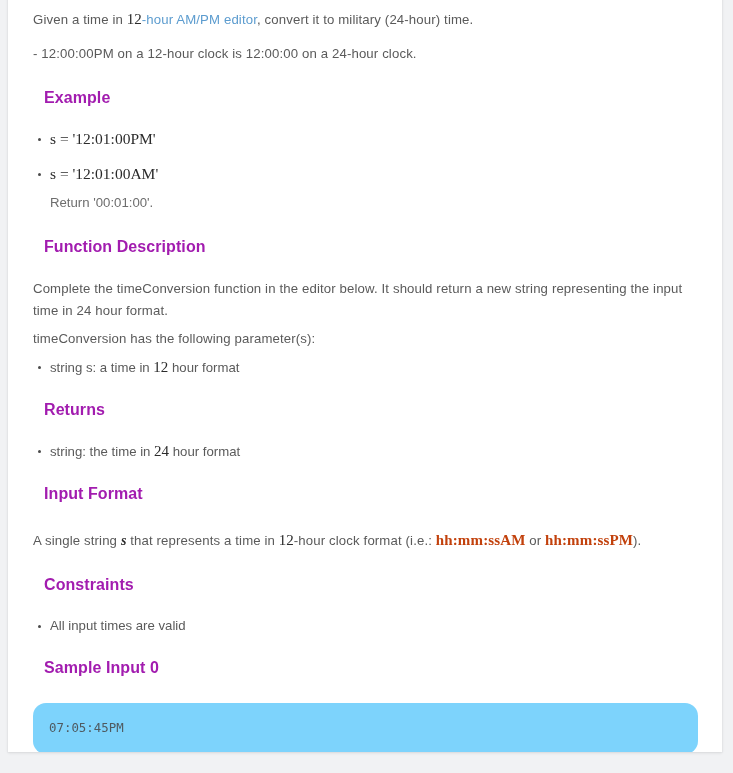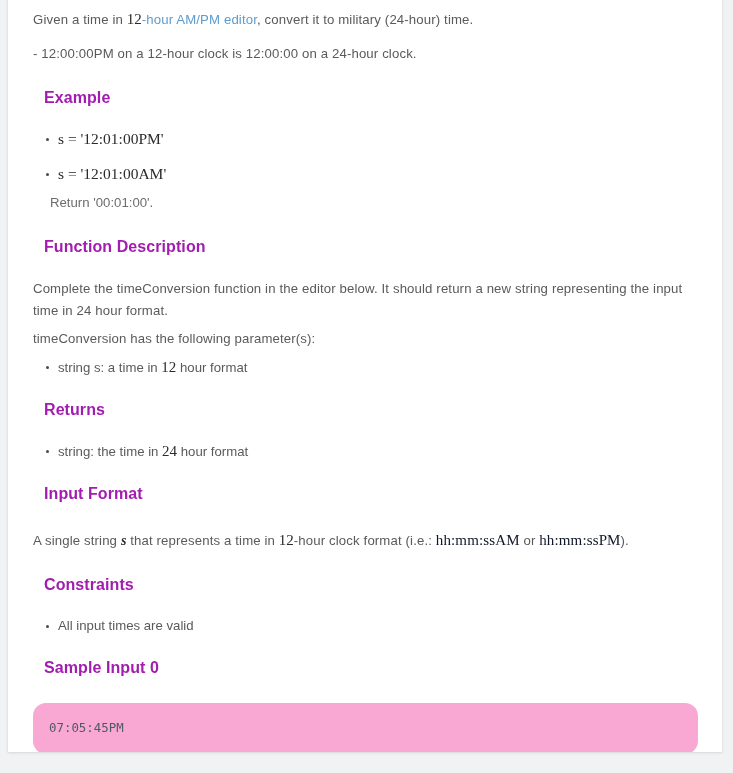--- a/index.html
+++ b/index.html
@@ -63,22 +63,22 @@
   }
   .math-i {
     font-family: "Liberation Serif", "DejaVu Serif", serif;
     font-style: italic;
     font-weight: bold;
     color: #2b2b2b;
     font-size: 14px;
   }
   .math-b {
     font-family: "Liberation Serif", "DejaVu Serif", serif;
-    font-weight: normal;
-    color: #0f172a;
+    font-weight: bold;
+    color: #c2410c;
     font-size: 15px;
   }
 
   h3.section-head {
     margin: 11px;
     padding: 0;
     font-size: 16px;
     font-weight: bold;
     color: #a21caf;
     line-height: 20px;
@@ -90,21 +90,20 @@
     margin: 0;
     padding: 0 0 0 17px;
     list-style: none;
   }
   ul.blist > li {
     position: relative;
     font-size: 13.2px;
     line-height: 22px;
     color: #5a5a5a;
     padding-left: 0;
-    margin-left: 8px;
   }
   ul.blist > li::before {
     content: "";
     position: absolute;
     left: -12px;
     top: 10px;
     width: 3px;
     height: 3px;
     background: #4a4a4a;
     border-radius: 50%;
@@ -118,21 +117,21 @@
   .return-line {
     margin: 0;
     padding: 0 0 0 17px;
     font-size: 13.2px;
     line-height: 22px;
     color: #6d6d6d;
   }
 
   
   .code-block {
-    background: #f9a8d4;
+    background: #7dd3fc;
     border-radius: 13px;
     padding: 16px 0 17px 0;
     box-sizing: border-box;
   }
   .code-block pre {
     margin: 0;
     padding: 0 16px;
     font-family: "DejaVu Sans Mono", "Liberation Mono", monospace;
     font-size: 12.4px;
     line-height: 18px;

